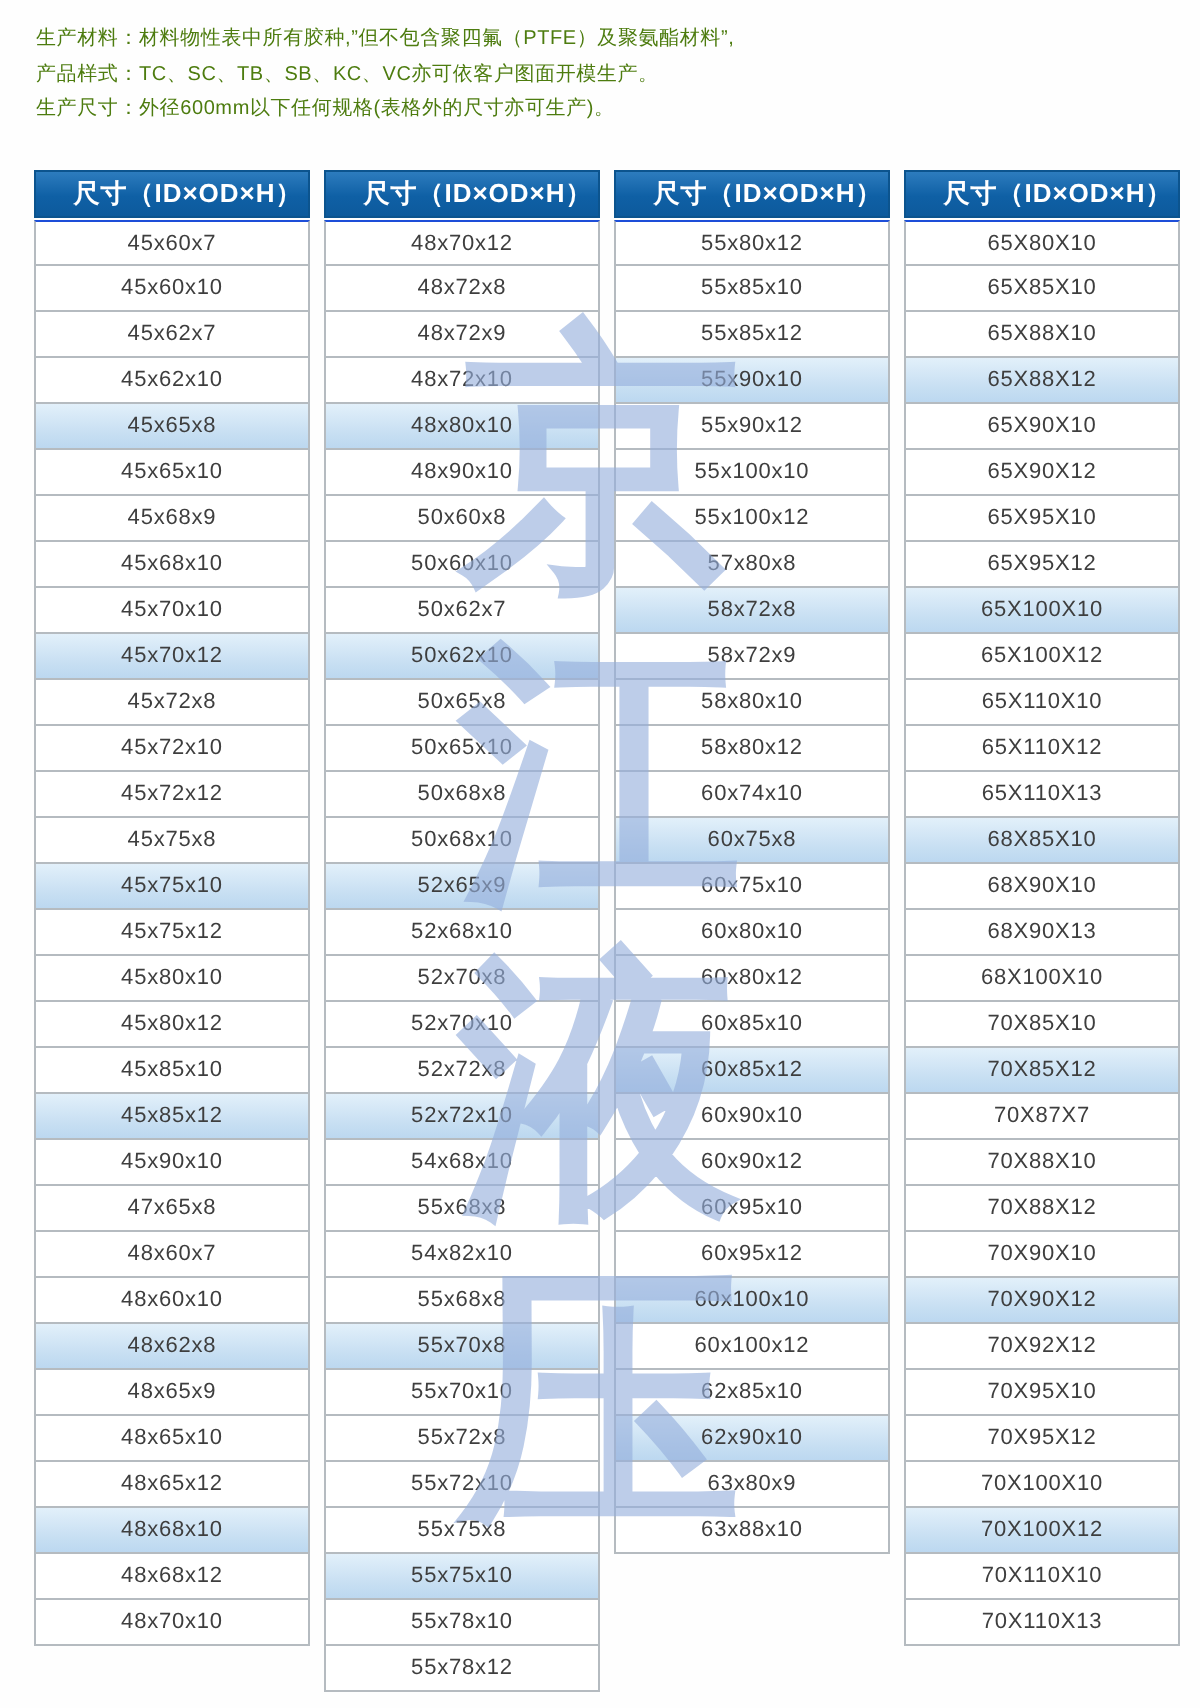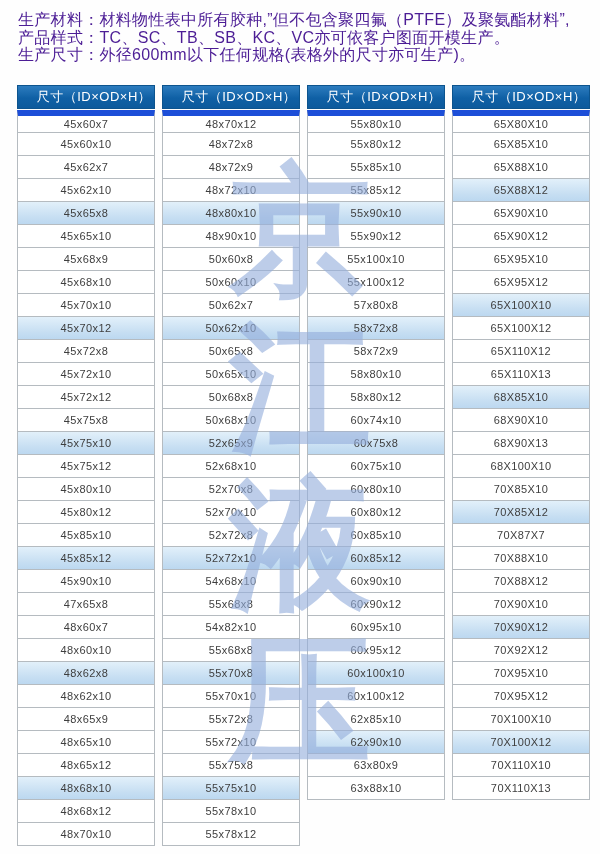--- a/index.html
+++ b/index.html
@@ -5,40 +5,40 @@
   html, body { margin: 0; padding: 0; }
   body {
     width: 600px; height: 854px;
     background: #fefefe;
     font-family: "Liberation Sans", sans-serif;
     position: relative;
     overflow: hidden;
   }
   .intro {
     padding: 11px 0 0 18px;
-    font-size: 16px;
+    font-size: 10px;
     line-height: 17.5px;
-    color: #4c1d95;
+    color: #4d7c0f;
     letter-spacing: 0.3px;
   }
   .tables {
     position: absolute;
     left: 17px; top: 85px;
     width: 573px;
     display: flex;
     justify-content: space-between;
   }
   .col { width: 138px; }
   .col-header {
     height: 24px;
     background: linear-gradient(180deg, #2d7cbe 0%, #0f60a5 55%, #0d5a9c 100%);
     border: 1px solid #0c548e;
     box-sizing: border-box;
     color: #ffffff;
-    font-weight: normal;
+    font-weight: bold;
     font-size: 13px;
     display: flex;
     align-items: center;
     justify-content: center;
     letter-spacing: 0.5px;
     padding-left: 16px;
   }
   .col-rows { margin-top: 1px; }
   .cell {
     height: 23px;
@@ -46,21 +46,21 @@
     border: 1px solid #b5bbc0;
     border-top: none;
     display: flex;
     align-items: center;
     justify-content: center;
     font-size: 11px;
     color: #3e3e3e;
     background: #ffffff;
     letter-spacing: 0.4px;
   }
-  .col-rows .cell:first-child { border-top: 6px solid #1d4ed8; }
+  .col-rows .cell:first-child { border-top: 1px solid #1d4ed8; }
   .cell.hl {
     background: linear-gradient(180deg, #e2f0fa 0%, #c6def2 70%, #bcd8f0 100%);
   }
   .watermark {
     position: absolute;
     left: 50%; top: 152px;
     transform: translateX(-50%);
     display: flex;
     flex-direction: column;
     align-items: center;
@@ -103,21 +103,20 @@
         <div class="cell">45x75x12</div>
         <div class="cell">45x80x10</div>
         <div class="cell">45x80x12</div>
         <div class="cell">45x85x10</div>
         <div class="cell hl">45x85x12</div>
         <div class="cell">45x90x10</div>
         <div class="cell">47x65x8</div>
         <div class="cell">48x60x7</div>
         <div class="cell">48x60x10</div>
         <div class="cell hl">48x62x8</div>
-        <div class="cell">48x62x10</div>
         <div class="cell">48x65x9</div>
         <div class="cell">48x65x10</div>
         <div class="cell">48x65x12</div>
         <div class="cell hl">48x68x10</div>
         <div class="cell">48x68x12</div>
         <div class="cell">48x70x10</div>
       </div>
   </div>
   <div class="col">
     <div class="col-header">尺寸（ID×OD×H）</div>
@@ -152,21 +151,20 @@
         <div class="cell">55x72x10</div>
         <div class="cell">55x75x8</div>
         <div class="cell hl">55x75x10</div>
         <div class="cell">55x78x10</div>
         <div class="cell">55x78x12</div>
       </div>
   </div>
   <div class="col">
     <div class="col-header">尺寸（ID×OD×H）</div>
     <div class="col-rows">
-        <div class="cell">55x80x10</div>
         <div class="cell">55x80x12</div>
         <div class="cell">55x85x10</div>
         <div class="cell">55x85x12</div>
         <div class="cell hl">55x90x10</div>
         <div class="cell">55x90x12</div>
         <div class="cell">55x100x10</div>
         <div class="cell">55x100x12</div>
         <div class="cell">57x80x8</div>
         <div class="cell hl">58x72x8</div>
         <div class="cell">58x72x9</div>
@@ -197,20 +195,21 @@
         <div class="cell">65X80X10</div>
         <div class="cell">65X85X10</div>
         <div class="cell">65X88X10</div>
         <div class="cell hl">65X88X12</div>
         <div class="cell">65X90X10</div>
         <div class="cell">65X90X12</div>
         <div class="cell">65X95X10</div>
         <div class="cell">65X95X12</div>
         <div class="cell hl">65X100X10</div>
         <div class="cell">65X100X12</div>
+        <div class="cell">65X110X10</div>
         <div class="cell">65X110X12</div>
         <div class="cell">65X110X13</div>
         <div class="cell hl">68X85X10</div>
         <div class="cell">68X90X10</div>
         <div class="cell">68X90X13</div>
         <div class="cell">68X100X10</div>
         <div class="cell">70X85X10</div>
         <div class="cell hl">70X85X12</div>
         <div class="cell">70X87X7</div>
         <div class="cell">70X88X10</div>

